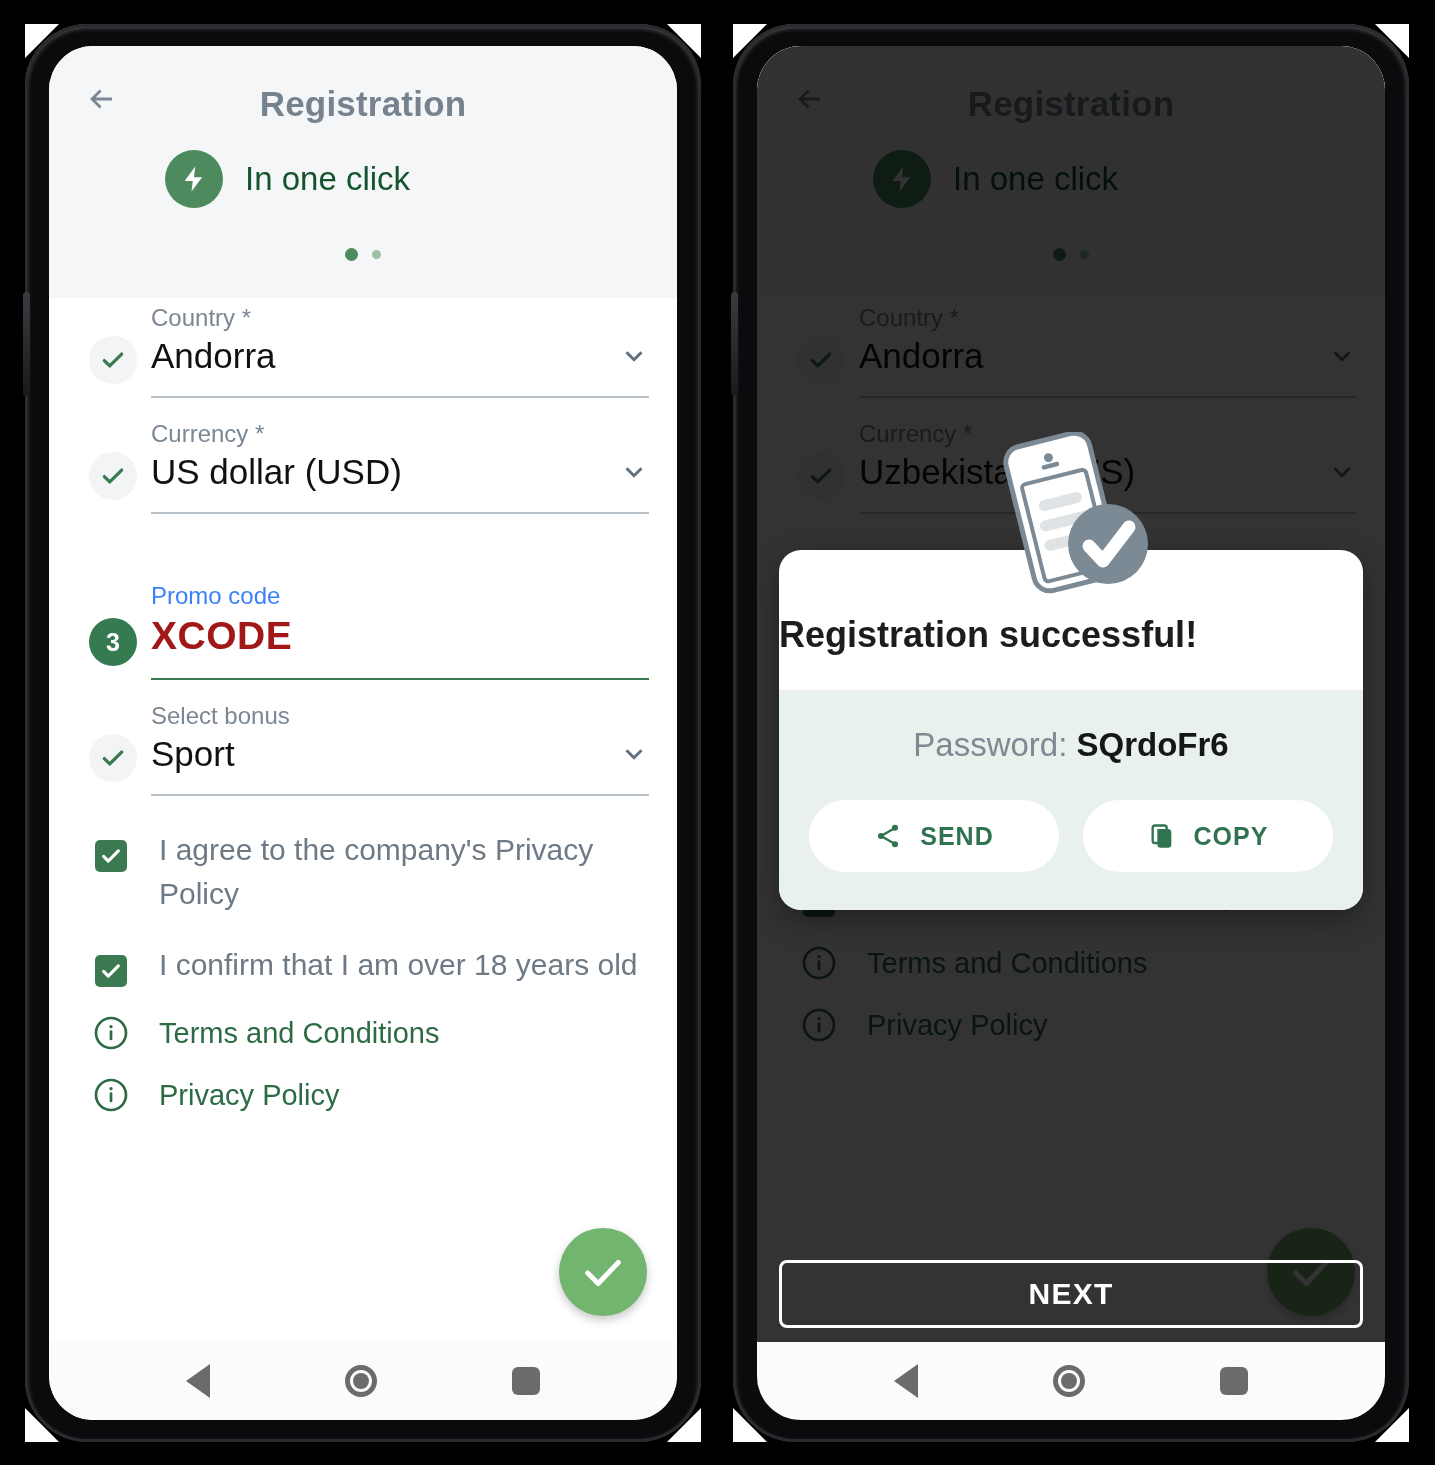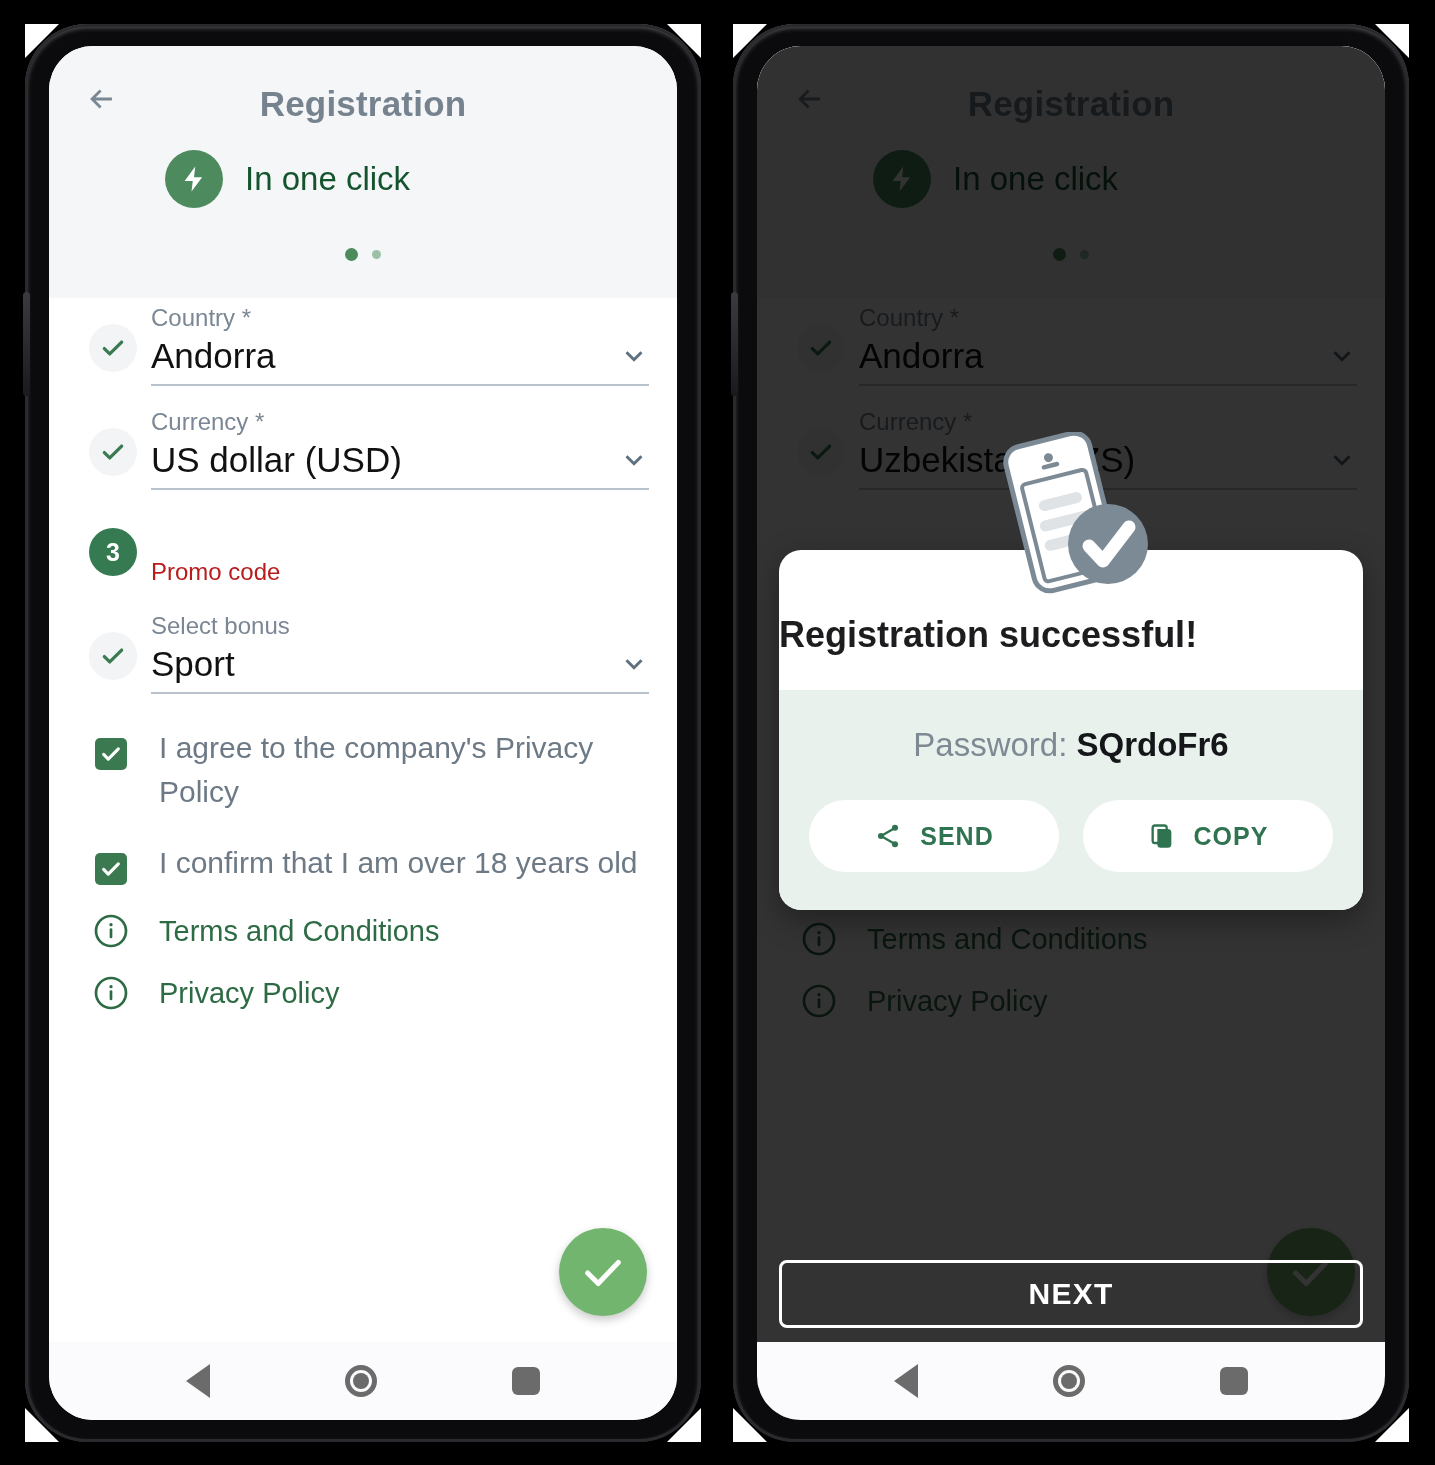--- a/index.html
+++ b/index.html
@@ -127,27 +127,27 @@
     color: #ffffff;
     font-size: 25px;
     font-weight: 600;
   }
   .field-body { flex: 1 1 auto; }
   .field-label {
     font-size: 24px;
     color: #7b8794;
     padding-bottom: 4px;
   }
-  .field-label.green { color: #b91c1c; margin-top: 48px; }
+  .field-label.green { color: #3b82f6; margin-top: 48px; }
   .field-value-line {
     display: flex;
     align-items: center;
     justify-content: space-between;
     border-bottom: 2px solid #b9c2ca;
-    padding-bottom: 8px;
+    padding-bottom: 20px;
   }
   .field-value-line.green-underline { border-bottom: 2px solid #357a51; }
   .field-value {
     font-size: 35px;
     color: #111111;
   }
   .field-value.promo {
     color: #a01818;
     font-weight: bold;
     font-size: 39px;
@@ -379,20 +379,23 @@
                 <path d="M6 9l6 6 6-6"></path>
               </svg>
           </div>
         </div>
       </div>
 
       <div class="field-row" style="margin-top:20px;">
         <div class="status-badge num">3</div>
         <div class="field-body">
           <div class="field-label green">Promo code</div>
+          <div class="field-value-line green-underline">
+            <span class="field-value promo">XCODE</span>
+          </div>
         </div>
       </div>
 
       <div class="field-row" style="margin-top:22px;">
         <div class="status-badge">
           <svg viewBox="0 0 24 24" width="26" height="26" fill="none" stroke="#3b7a50" stroke-width="3" stroke-linecap="round" stroke-linejoin="round">
               <path d="M4 12.5l5 5L20 6.5"></path>
             </svg>
         </div>
         <div class="field-body">

